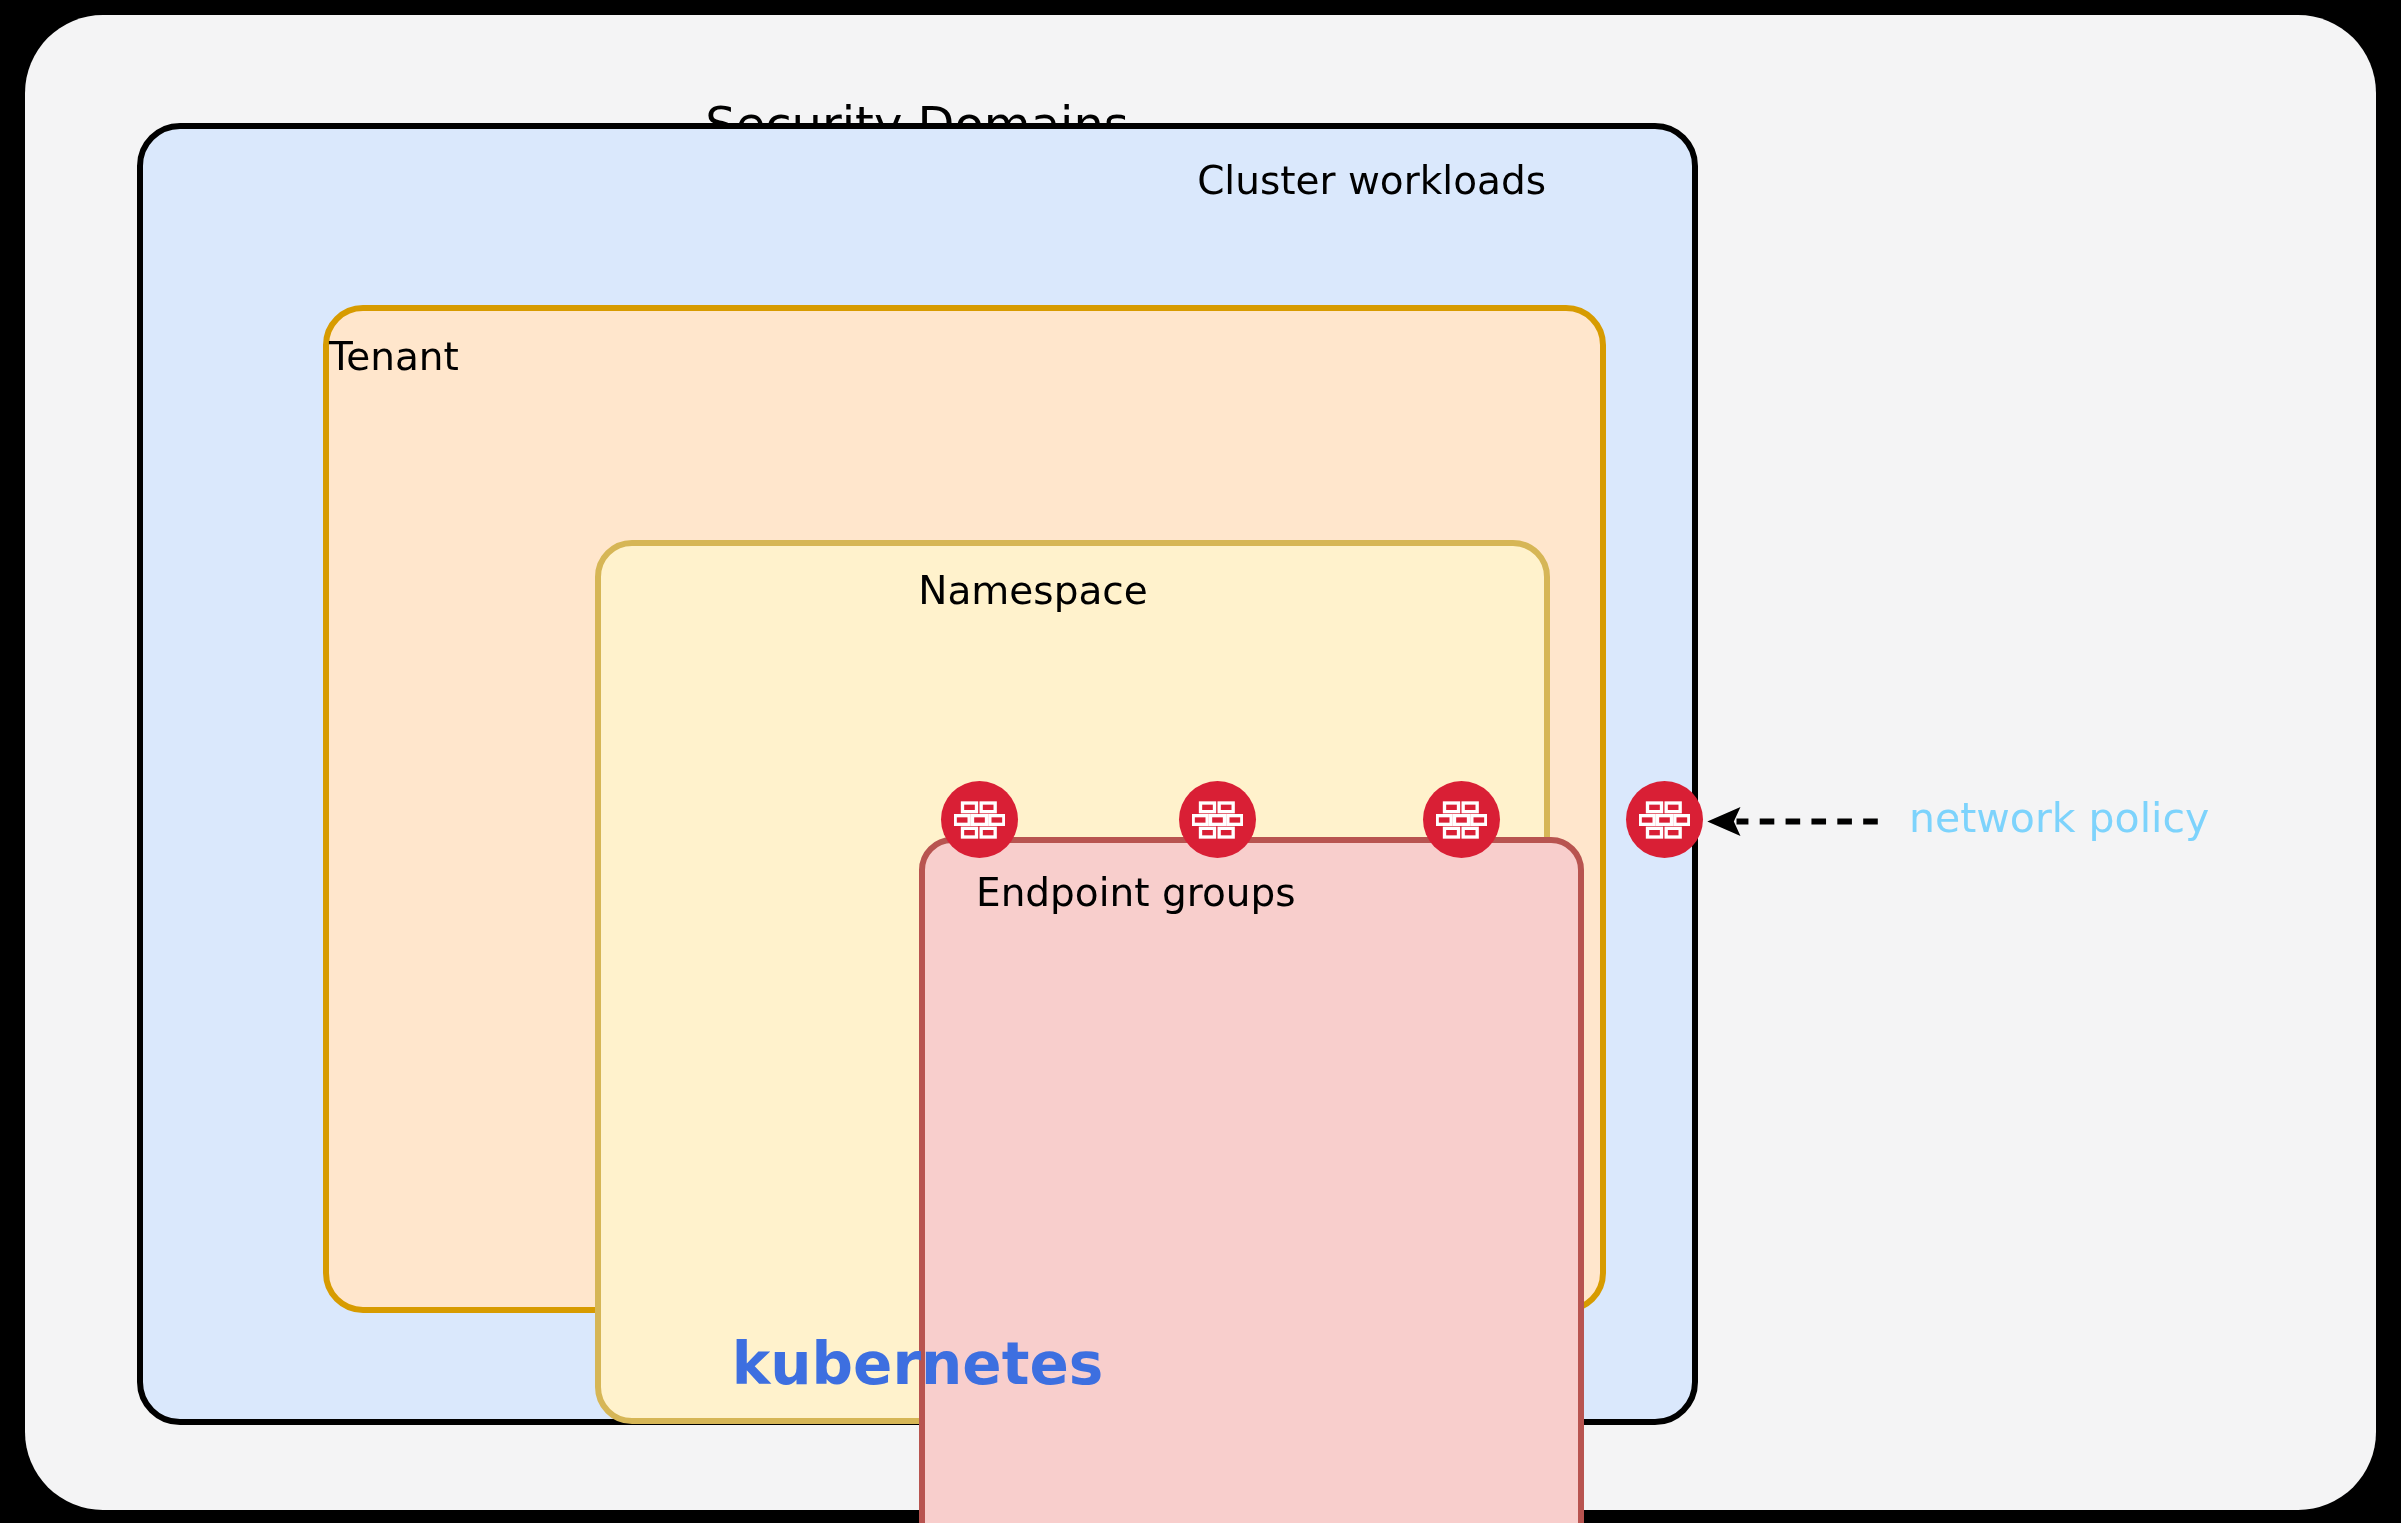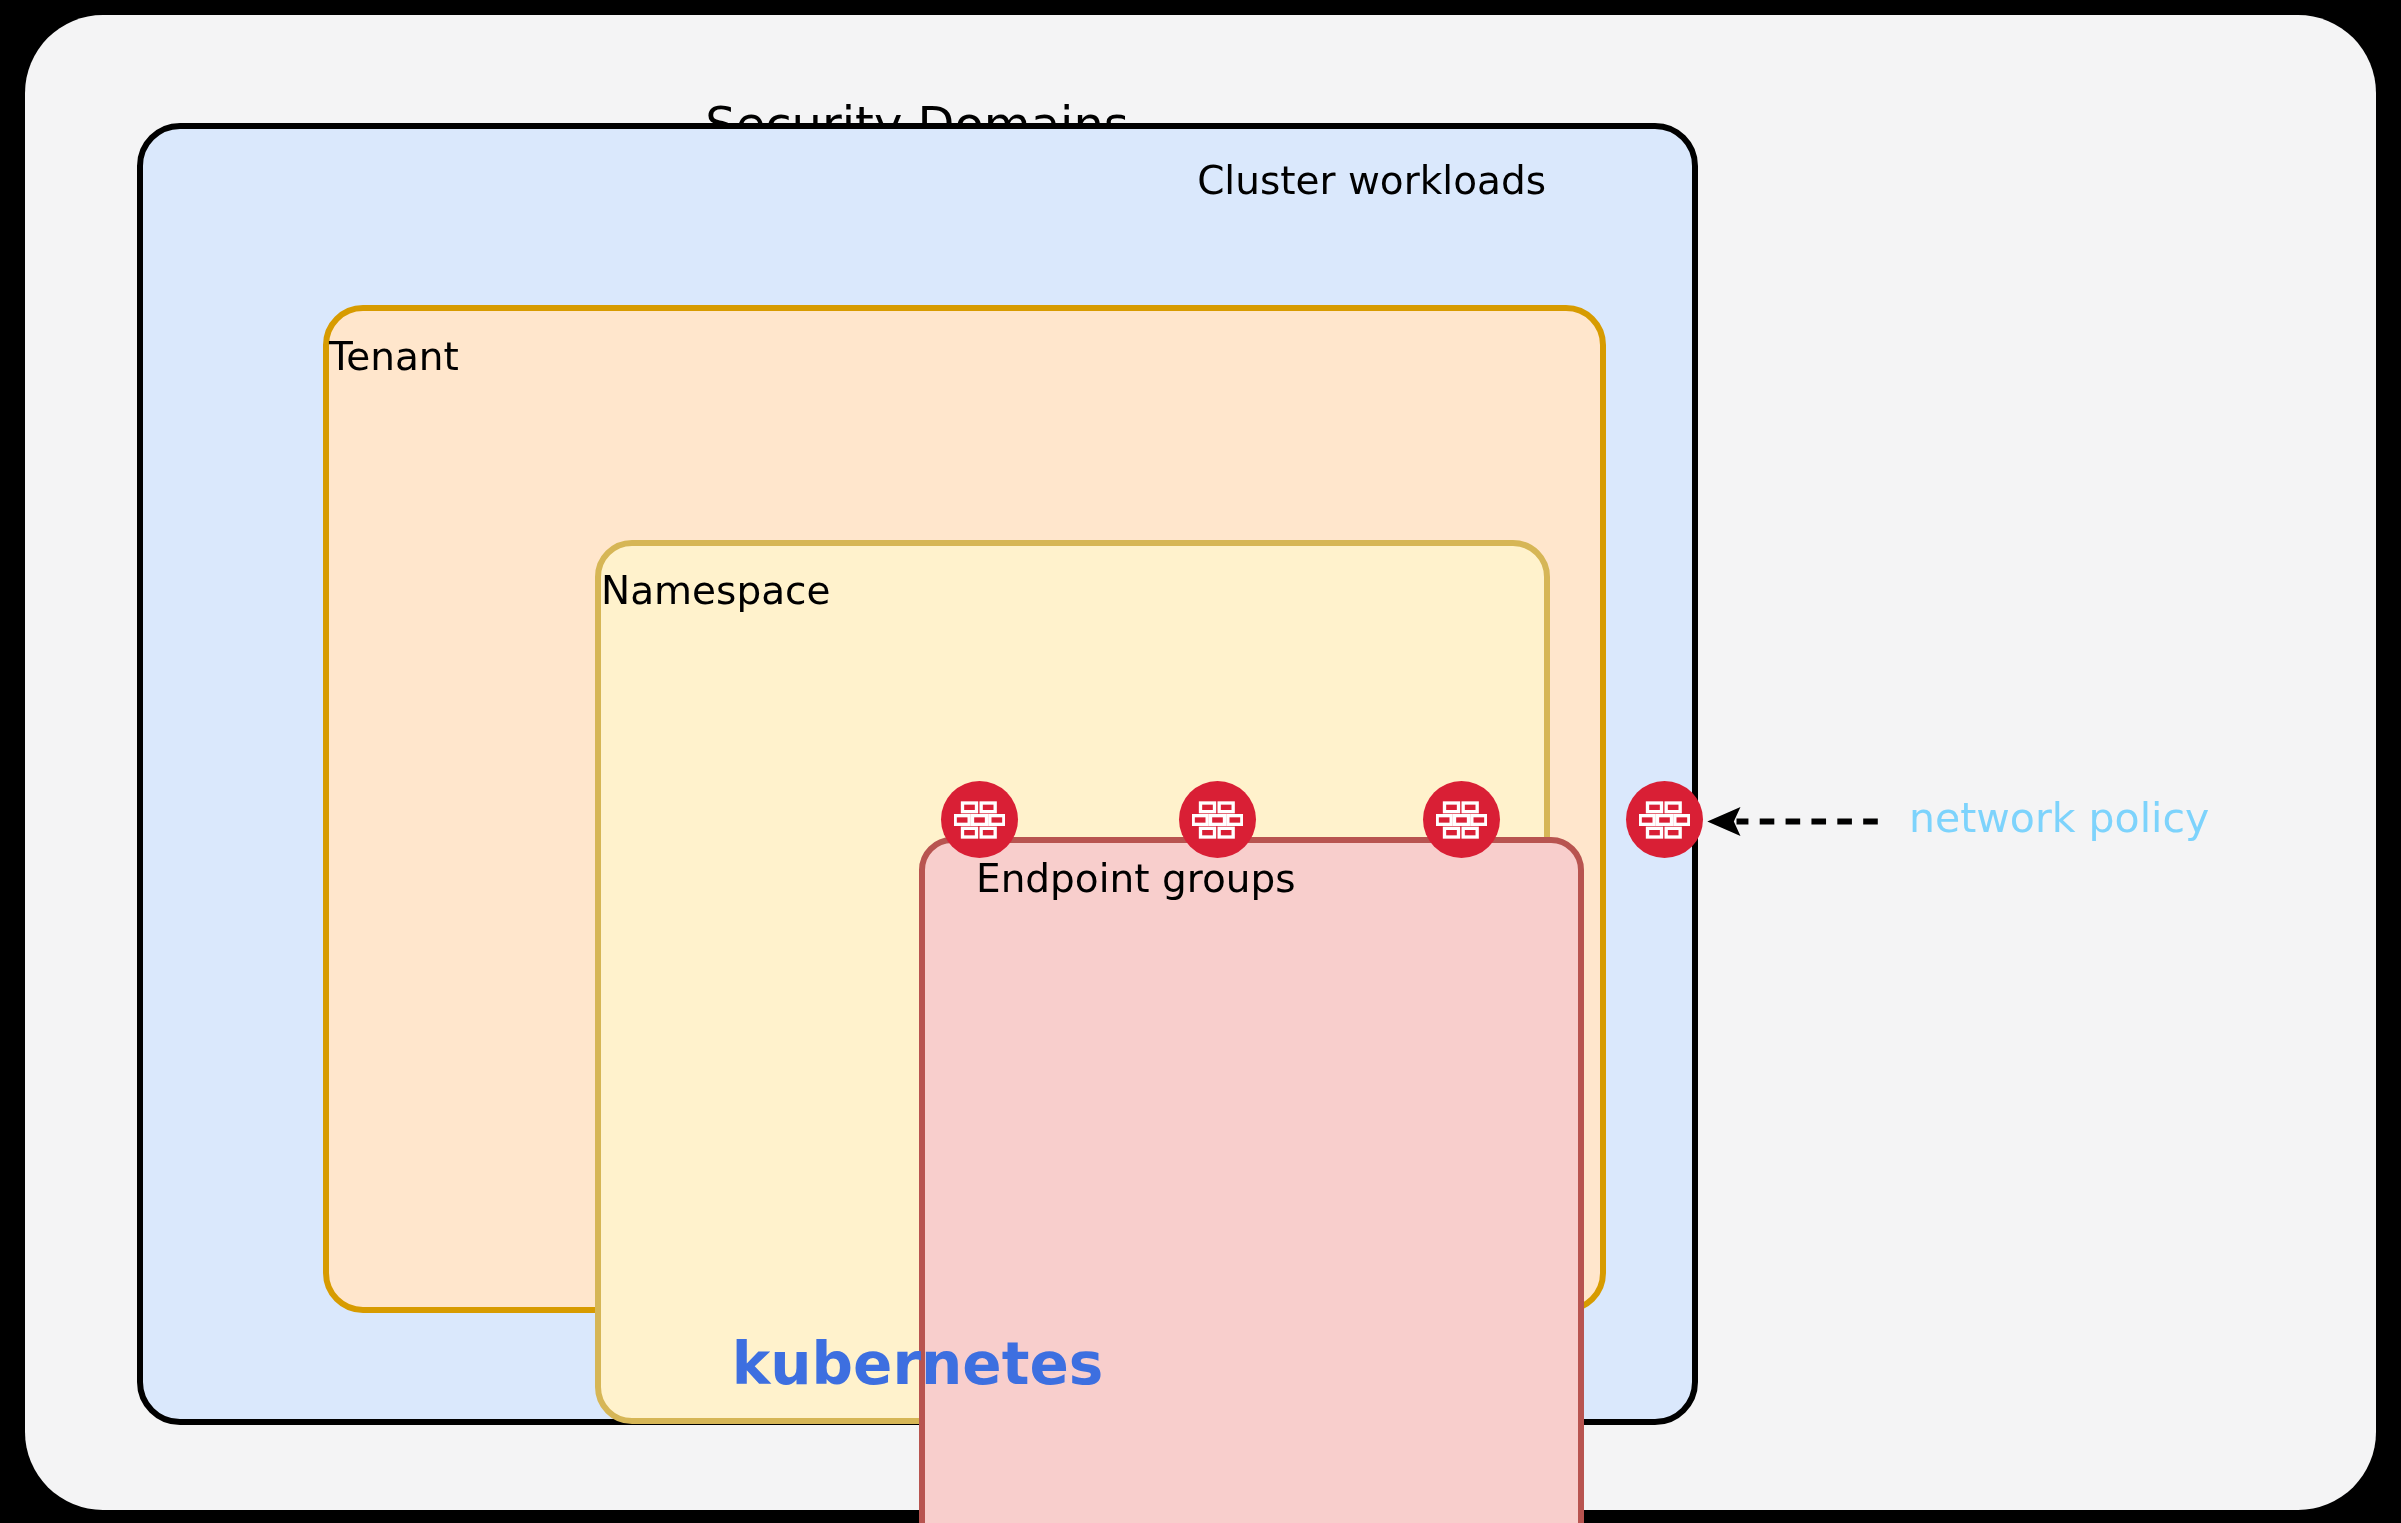--- a/index.html
+++ b/index.html
@@ -102,35 +102,35 @@
     width: 955px;
     height: 884px;
     background: #fff2cc;
     border: 6px solid #d6b656;
     border-radius: 37px;
   }
   #label-namespace {
     top: 25px;
     left: 0;
     width: 864px;
-    text-align: left;
+    text-align: center;
   }
 
   
   #box-endpoints {
     left: 318px;
     top: 291px;
     width: 665px;
     height: 736px;
     background: #f8cecc;
     border: 6px solid #b85450;
     border-radius: 33px;
   }
   #label-endpoints {
-    top: 16px;
+    top: 30px;
     left: 51px;
     width: auto;
     text-align: right;
   }
 
   
   #kubernetes-label {
     position: absolute;
     left: 112px;
     top: 1320px;

